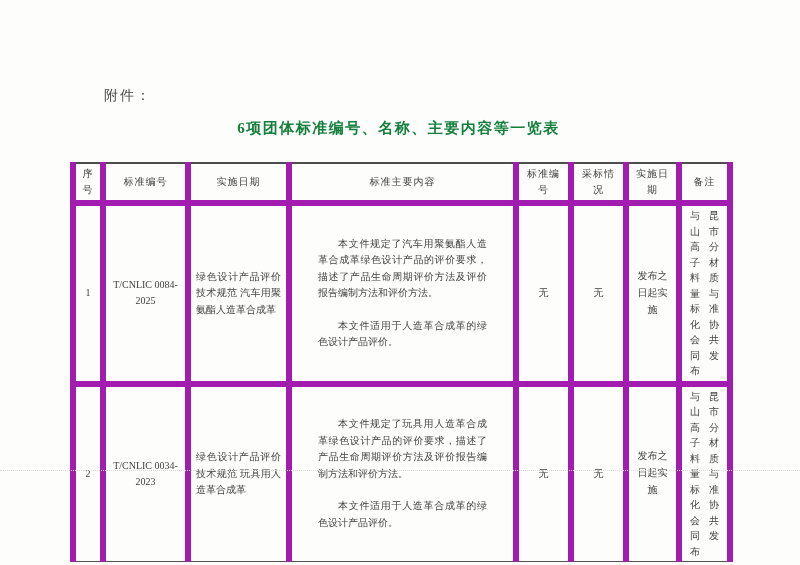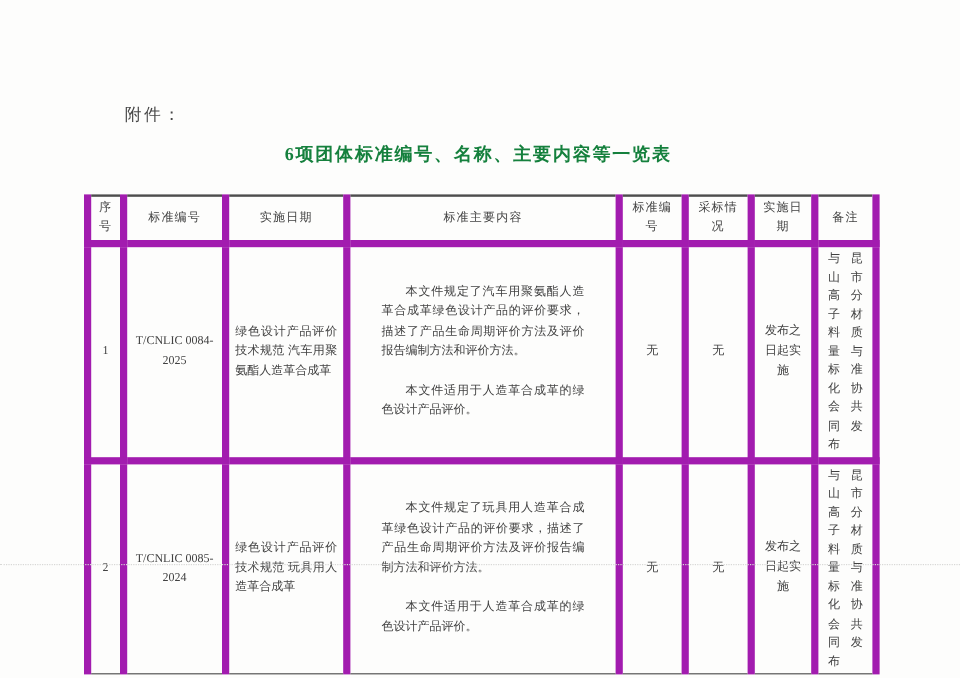--- a/index.html
+++ b/index.html
@@ -127,21 +127,21 @@
           <p>本文件规定了汽车用聚氨酯人造革合成革绿色设计产品的评价要求，描述了产品生命周期评价方法及评价报告编制方法和评价方法。</p>
           <p>本文件适用于人造革合成革的绿色设计产品评价。</p>
         </td>
         <td class="c-replaced">无</td>
         <td class="c-adoption">无</td>
         <td class="c-impl">发布之日起实施</td>
         <td class="c-remark">与昆山市高分子材料质量与标准化协会共同发布</td>
       </tr>
       <tr class="row-2">
         <td class="c-no">2</td>
-        <td class="c-code">T/CNLIC 0085-2024</td>
+        <td class="c-code">T/CNLIC 0034-2023</td>
         <td class="c-name">绿色设计产品评价技术规范 玩具用人造革合成革</td>
         <td class="c-content">
           <p>本文件规定了玩具用人造革合成革绿色设计产品的评价要求，描述了产品生命周期评价方法及评价报告编制方法和评价方法。</p>
           <p>本文件适用于人造革合成革的绿色设计产品评价。</p>
         </td>
         <td class="c-replaced">无</td>
         <td class="c-adoption">无</td>
         <td class="c-impl">发布之日起实施</td>
         <td class="c-remark">与昆山市高分子材料质量与标准化协会共同发布</td>
       </tr>

